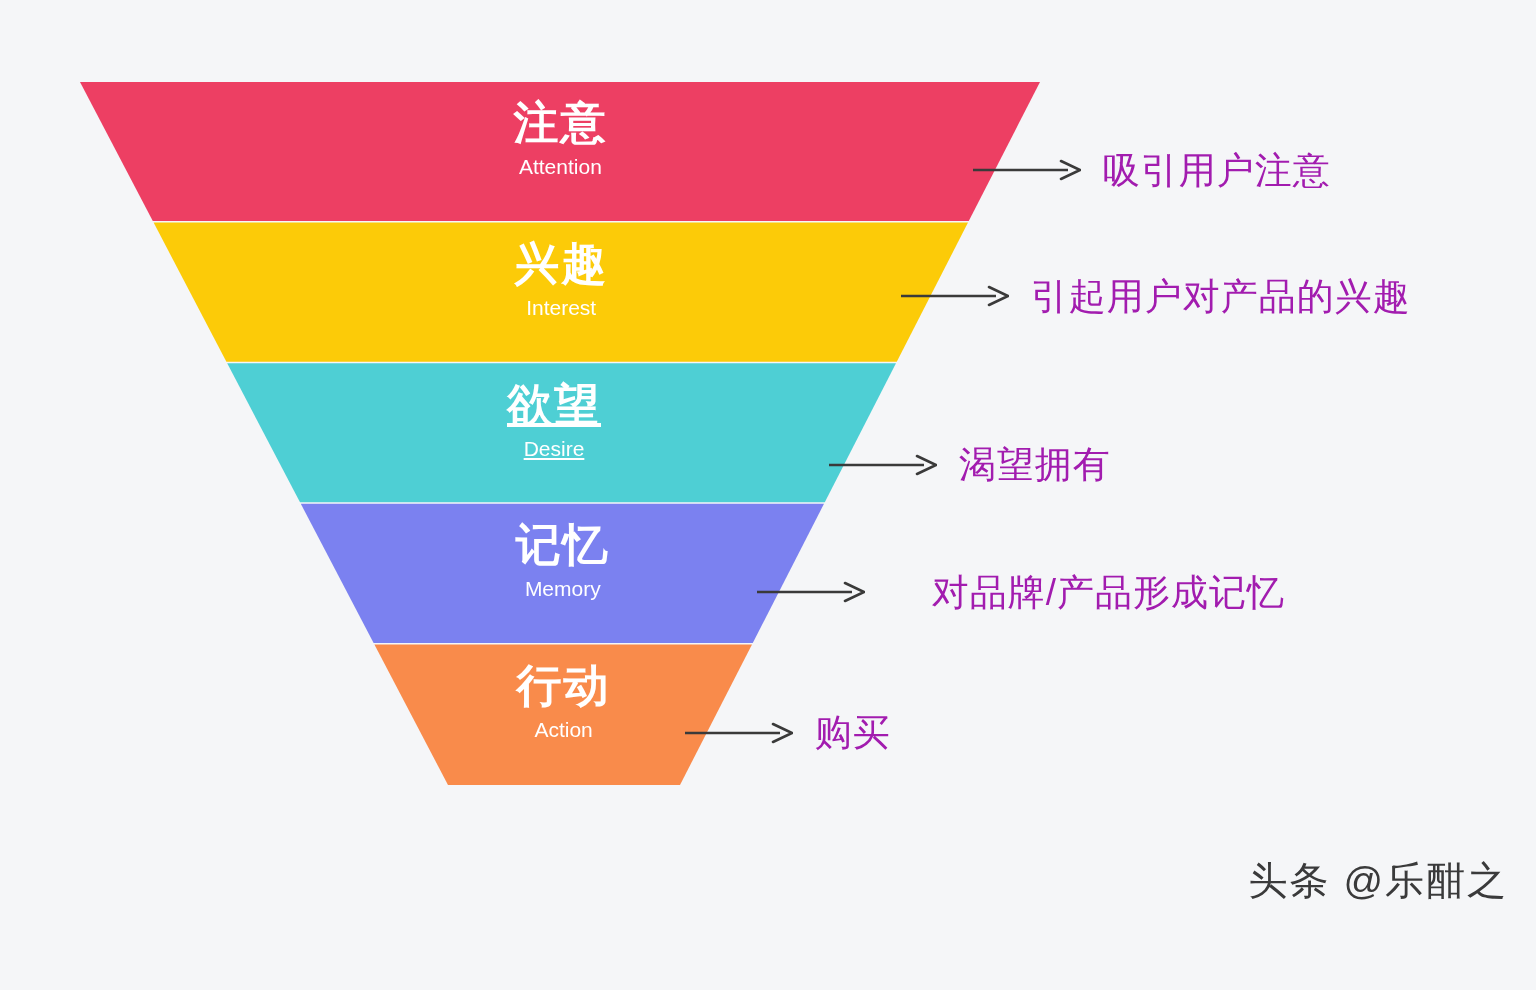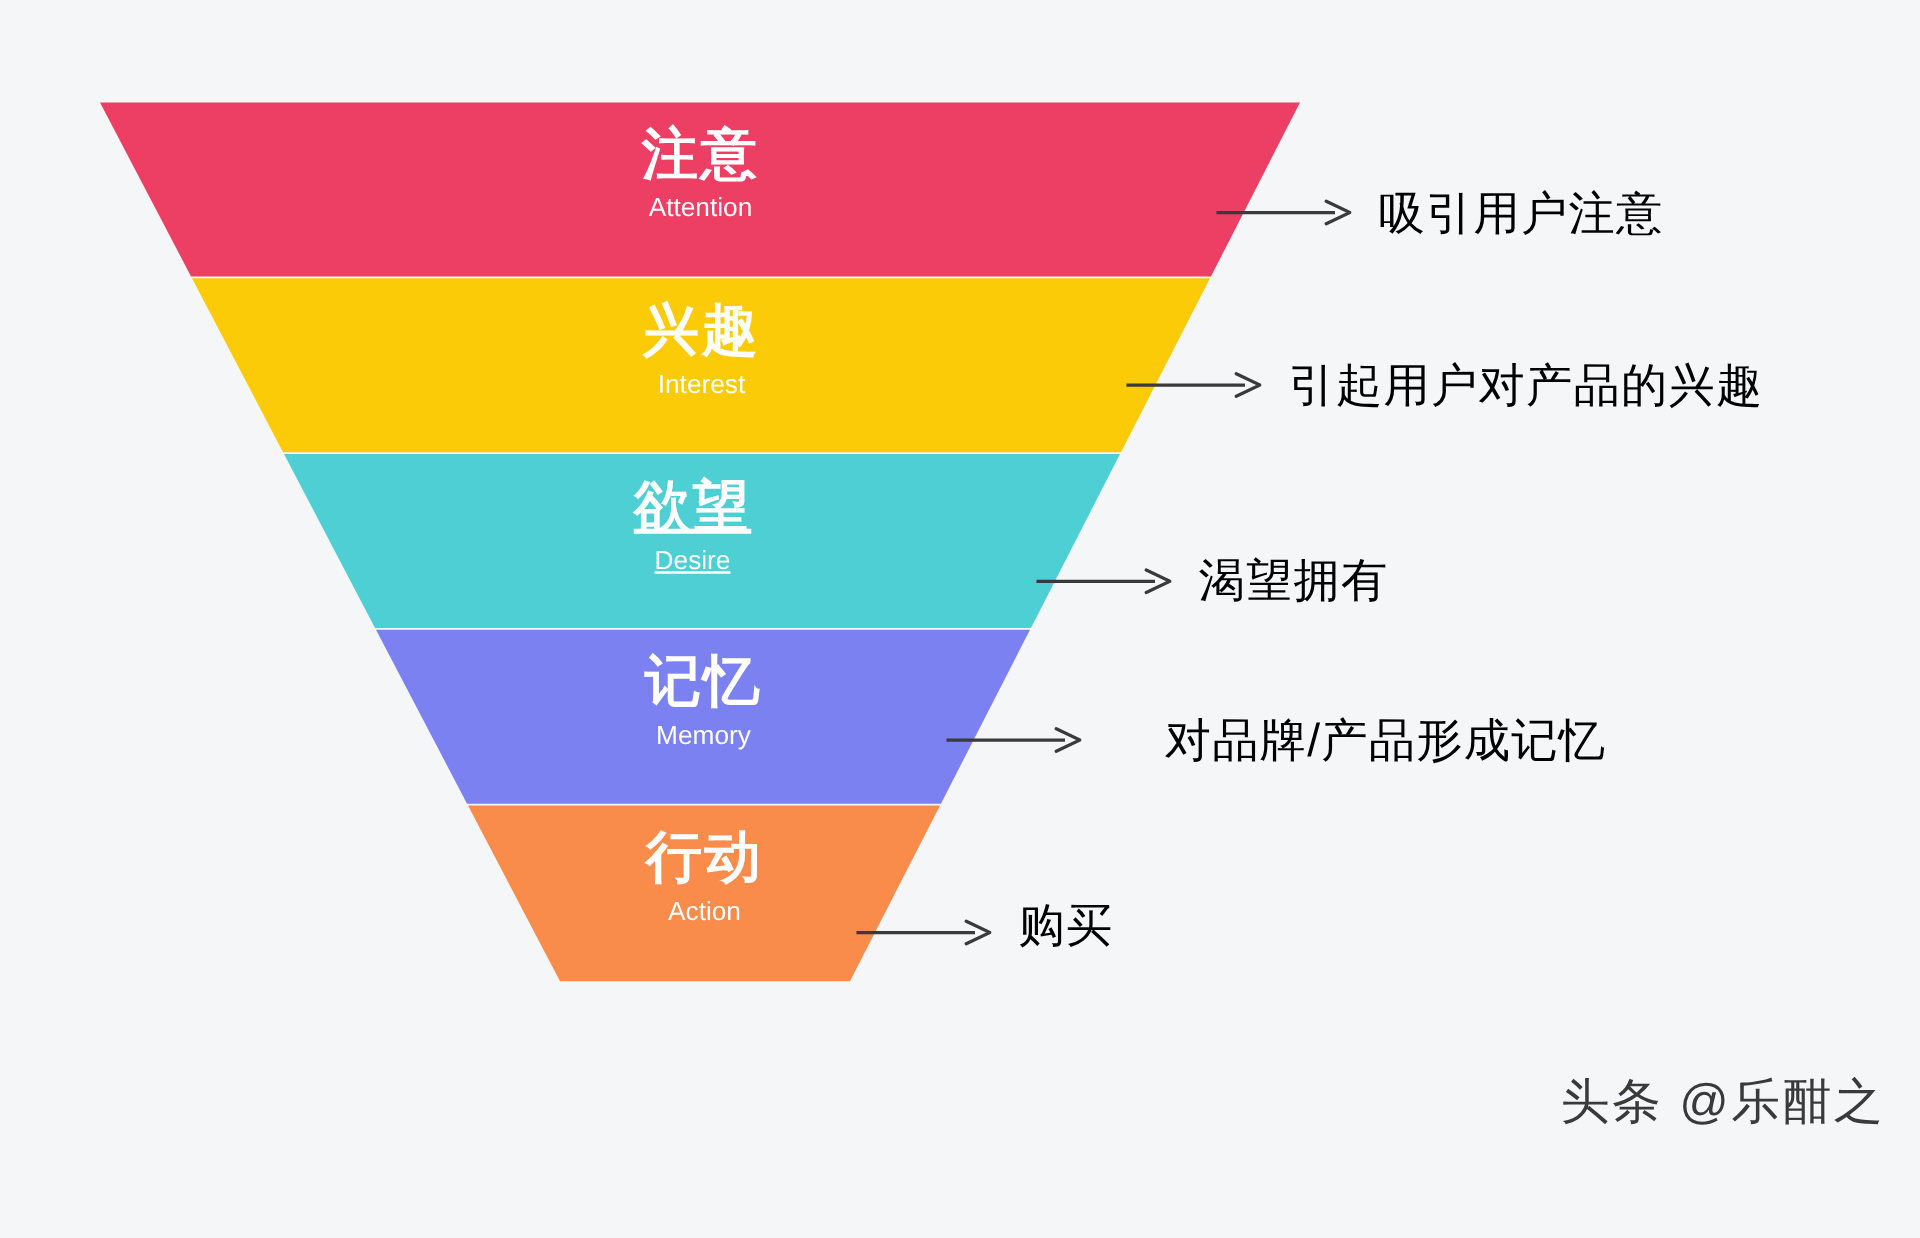--- a/index.html
+++ b/index.html
@@ -56,21 +56,21 @@
     display: flex;
     align-items: center;
     white-space: nowrap;
   }
   .anno-arrow {
     display: block;
     flex: none;
   }
   .anno-text {
     font-size: 37px;
-    color: #000000;
+    color: #a21caf;
     margin-left: 22px;
     letter-spacing: 1px;
     line-height: 1;
   }
 
   
   #caption-box {
     position: absolute;
     left: 325px;
     top: 851px;
@@ -140,42 +140,42 @@
     </div>
 
   <div id="annotations">
       <div class="annotation" style="left: 972.782px; top: 144.3px; height: 52px;">
         <svg class="anno-arrow" width="108" height="26" viewBox="0 0 108 26">
           <line x1="0" y1="13" x2="95" y2="13" stroke="#3a3a3a" stroke-width="2.6"></line>
           <polyline points="88,4 107,13 88,22" fill="none" stroke="#3a3a3a" stroke-width="2.6" stroke-linecap="round" stroke-linejoin="miter"></polyline>
         </svg>
         <span class="anno-text">吸引用户注意</span>
       </div>
-      <div class="annotation" style="left: 900.782px; top: 282px; height: 52px;">
+      <div class="annotation" style="left: 900.782px; top: 270px; height: 52px;">
         <svg class="anno-arrow" width="108" height="26" viewBox="0 0 108 26">
           <line x1="0" y1="13" x2="95" y2="13" stroke="#3a3a3a" stroke-width="2.6"></line>
           <polyline points="88,4 107,13 88,22" fill="none" stroke="#3a3a3a" stroke-width="2.6" stroke-linecap="round" stroke-linejoin="miter"></polyline>
         </svg>
         <span class="anno-text">引起用户对产品的兴趣</span>
       </div>
       <div class="annotation" style="left: 828.782px; top: 425.5px; height: 52px; margin-top: 13px;">
         <svg class="anno-arrow" width="108" height="26" viewBox="0 0 108 26">
           <line x1="0" y1="13" x2="95" y2="13" stroke="#3a3a3a" stroke-width="2.6"></line>
           <polyline points="88,4 107,13 88,22" fill="none" stroke="#3a3a3a" stroke-width="2.6" stroke-linecap="round" stroke-linejoin="miter"></polyline>
         </svg>
         <span class="anno-text">渴望拥有</span>
       </div>
       <div class="annotation" style="left: 756.782px; top: 566.1px; height: 52px; gap: 45px;">
         <svg class="anno-arrow" width="108" height="26" viewBox="0 0 108 26">
           <line x1="0" y1="13" x2="95" y2="13" stroke="#3a3a3a" stroke-width="2.6"></line>
           <polyline points="88,4 107,13 88,22" fill="none" stroke="#3a3a3a" stroke-width="2.6" stroke-linecap="round" stroke-linejoin="miter"></polyline>
         </svg>
         <span class="anno-text">对品牌/产品形成记忆</span>
       </div>
-      <div class="annotation" style="left: 684.782px; top: 706.7px; height: 52px; align-items: flex-end;">
+      <div class="annotation" style="left: 684.782px; top: 706.7px; height: 52px;">
         <svg class="anno-arrow" width="108" height="26" viewBox="0 0 108 26">
           <line x1="0" y1="13" x2="95" y2="13" stroke="#3a3a3a" stroke-width="2.6"></line>
           <polyline points="88,4 107,13 88,22" fill="none" stroke="#3a3a3a" stroke-width="2.6" stroke-linecap="round" stroke-linejoin="miter"></polyline>
         </svg>
         <span class="anno-text">购买</span>
       </div>
     </div>
 
 
   <div id="watermark">头条 @乐酣之</div>

